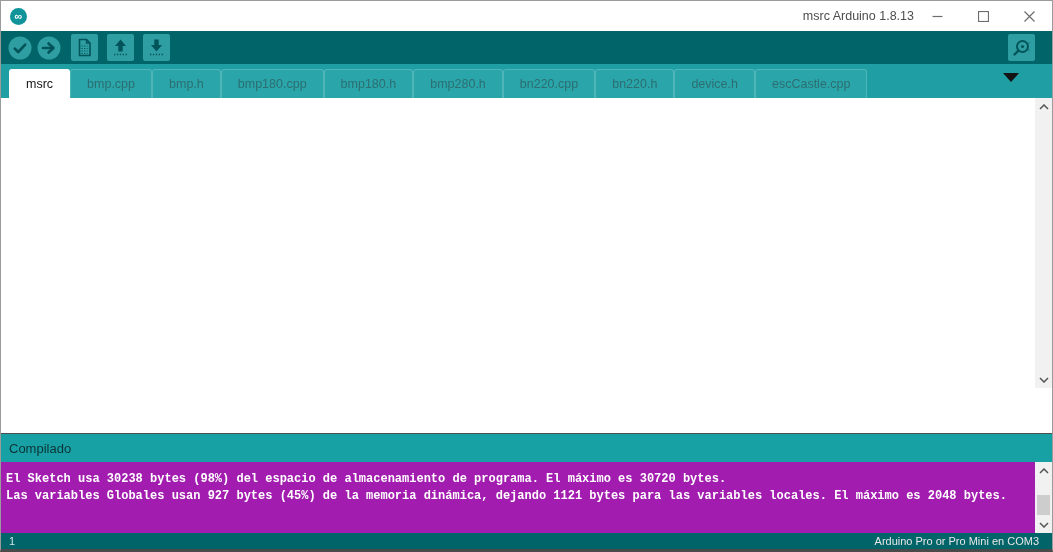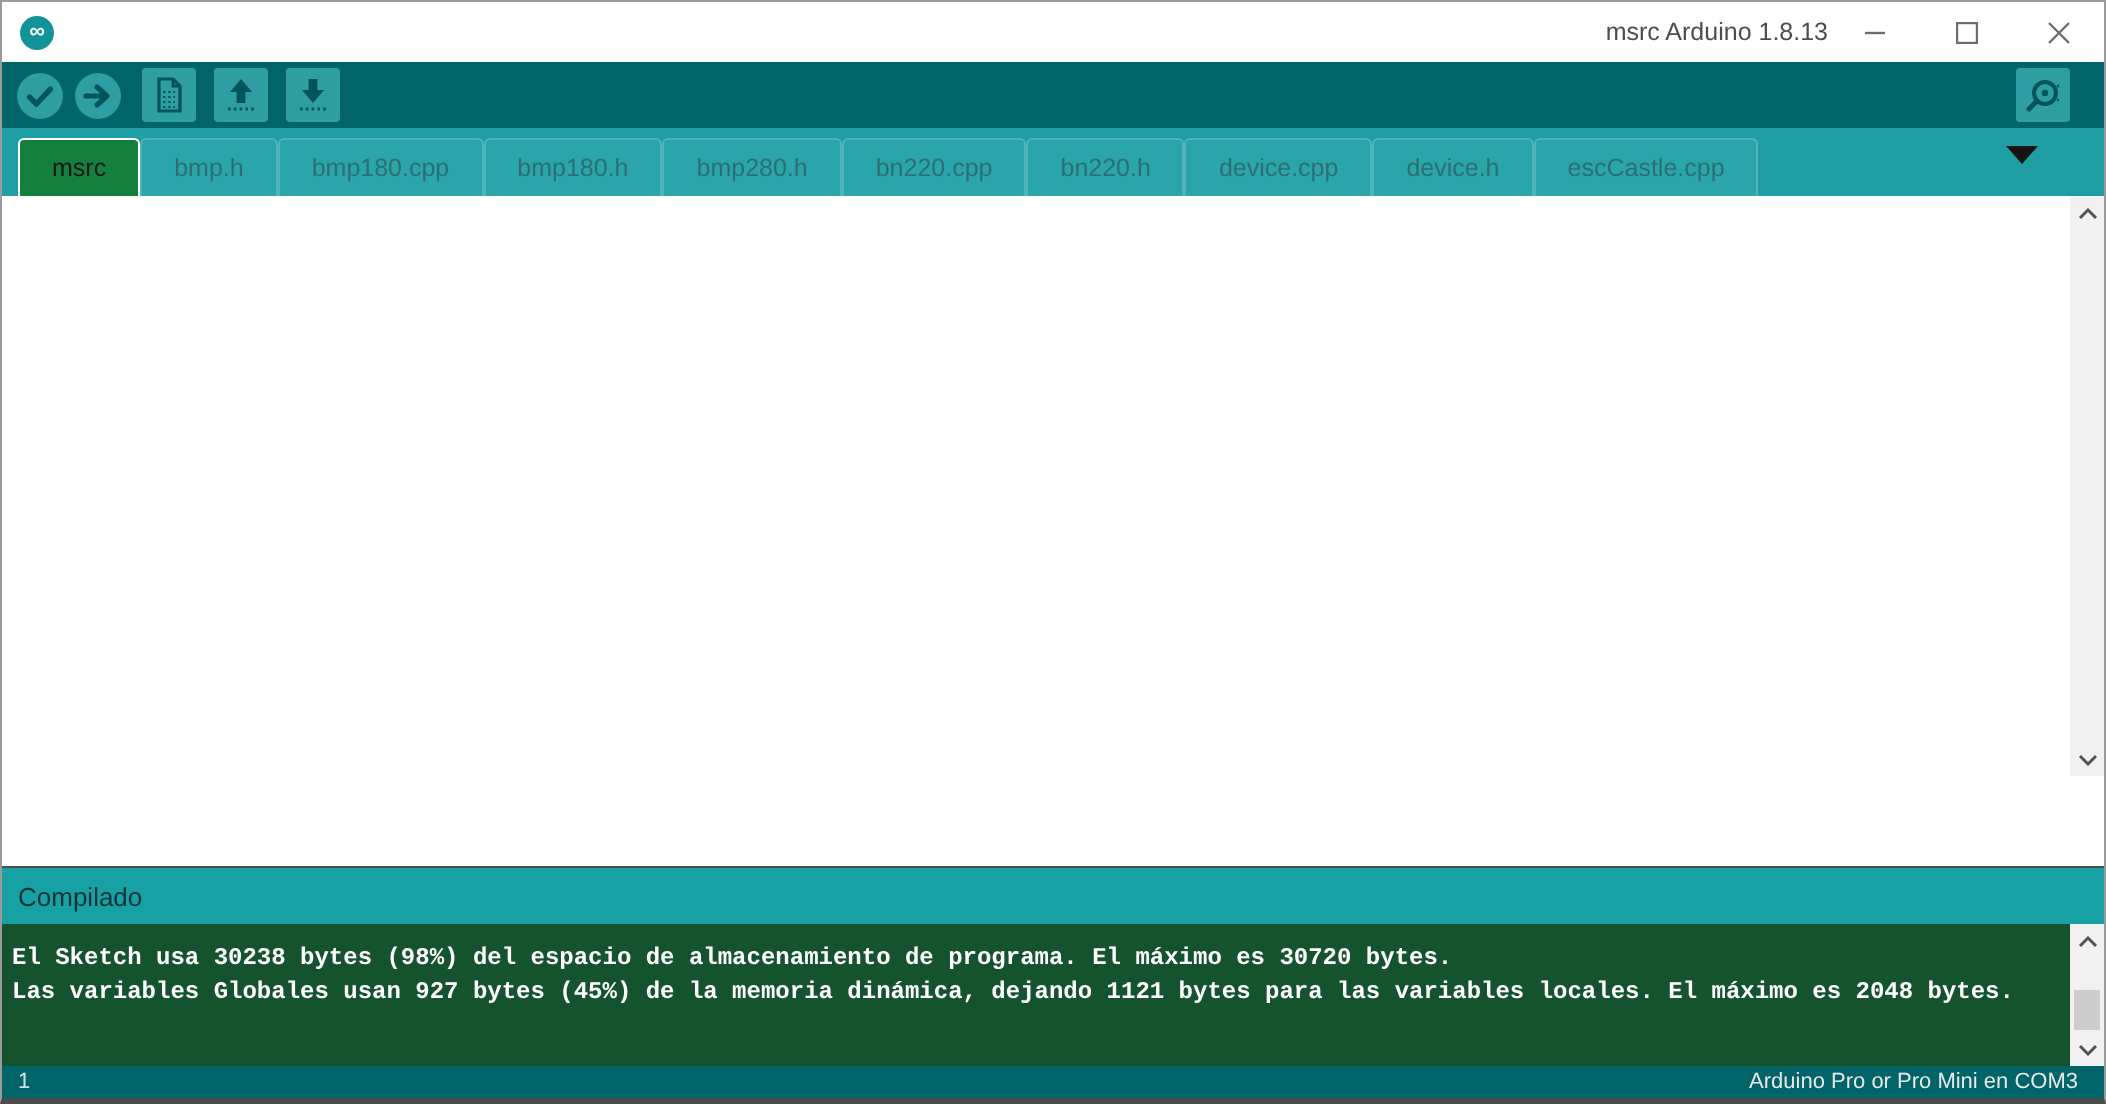--- a/index.html
+++ b/index.html
@@ -50,21 +50,21 @@
   .tabbar {
     height: 34px; flex: 0 0 34px; background: #1f9ea3; position: relative;
     display: flex; align-items: flex-end; padding-left: 8px; overflow: hidden;
   }
   .tab {
     height: 29px; display: flex; align-items: center; justify-content: center;
     padding: 0 16px; font-size: 12.5px; color: #2c6e71; white-space: nowrap;
     background: #2aa6aa; border: 1px solid #4fb5b9; border-bottom: none;
     border-radius: 3px 3px 0 0; cursor: pointer; flex: 0 0 auto;
   }
-  .tab.active { background: #15803d; color: #161616; border-color: #ffffff; }
+  .tab.active { background: #ffffff; color: #161616; border-color: #ffffff; }
   .tab-menu-arrow {
     position: absolute; right: 33px; top: 9px; width: 0; height: 0;
     border-left: 8px solid transparent; border-right: 8px solid transparent;
     border-top: 9px solid #141414; cursor: pointer;
   }
 
   
   .editor { flex: 1 1 auto; background: #ffffff; position: relative; overflow: hidden; }
   .code-line {
     font-family: "Liberation Mono", monospace; font-size: 12.5px; color: #787b7d;
@@ -78,21 +78,21 @@
   .scroll-thumb { position: absolute; left: 2px; width: 13px; background: #cdcdcd; }
 
   
   .statusbar {
     height: 29px; flex: 0 0 29px; background: #17a1a5; border-top: 1px solid #4d4d4d;
     display: flex; align-items: center; padding-left: 8px; margin-top: 37px;
   }
   .status-text { font-size: 13px; color: #0c3335; }
 
   
-  .console { height: 71px; flex: 0 0 71px; background: #14532d; position: relative; overflow: hidden; }
+  .console { height: 71px; flex: 0 0 71px; background: #a21caf; position: relative; overflow: hidden; }
   .console pre {
     font-family: "Liberation Mono", monospace; font-size: 12px; font-weight: bold;
     color: #ffffff; line-height: 17px; padding: 9px 24px 0 5px; white-space: pre;
   }
   .console .vscroll { bottom: 0; }
   .console .scroll-thumb { top: 33px; height: 20px; }
 
   
   .footer {
     height: 16px; flex: 0 0 16px; background: #006468;
@@ -172,27 +172,27 @@
         <circle cx="14.5" cy="12.5" r="5.5" fill="none" stroke="#00545A" stroke-width="2"></circle>
         <circle cx="14.5" cy="12.5" r="1.6" fill="#00545A"></circle>
         <path d="M10.5 16.5 L6.5 20.5" stroke="#00545A" stroke-width="2.4" stroke-linecap="round"></path>
         <path d="M20.5 9 h1.5 M20.5 16 h1.5" stroke="#00545A" stroke-width="1.2" stroke-dasharray="1 1.4"></path>
       </svg>
     </button>
   </div>
 
   <div class="tabbar">
       <div class="tab active">msrc</div>
+      <div class="tab">bmp.cpp</div>
       <div class="tab">bmp.h</div>
       <div class="tab">bmp180.cpp</div>
       <div class="tab">bmp180.h</div>
       <div class="tab">bmp280.h</div>
       <div class="tab">bn220.cpp</div>
       <div class="tab">bn220.h</div>
-      <div class="tab">device.cpp</div>
       <div class="tab">device.h</div>
       <div class="tab">escCastle.cpp</div>
       <div class="tab-menu-arrow"></div>
     </div>
 
   <div class="editor">
     <div class="vscroll">
       <div class="scroll-arrow">
         <svg width="10" height="6" viewBox="0 0 10 6">
             <path d="M1 5 L5 1 L9 5" fill="none" stroke="#555" stroke-width="1.5"></path>

